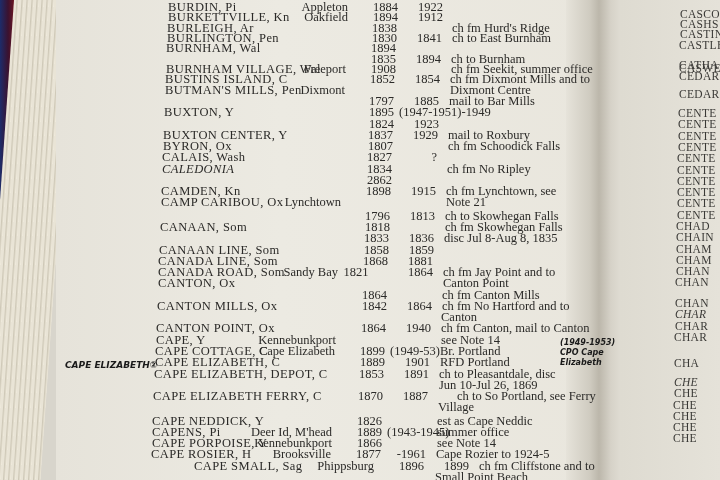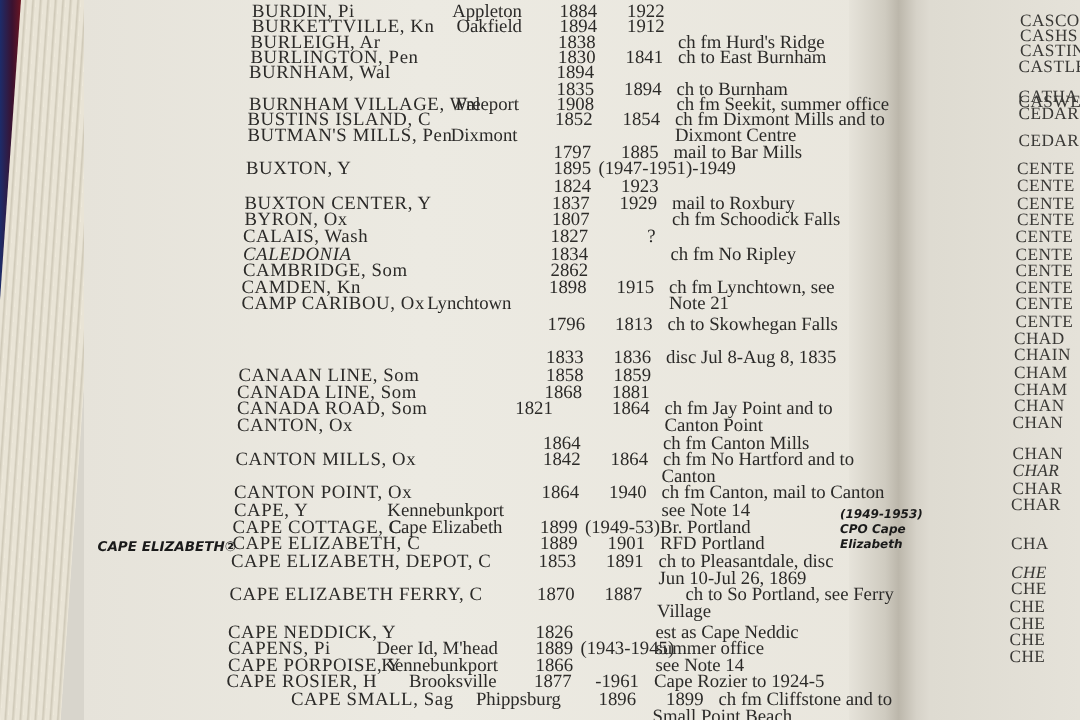--- a/index.html
+++ b/index.html
@@ -166,21 +166,20 @@
       <span class="rem" style="left: 447px;"></span>
     </div>
     <div class="row" style="top: 162px; left: 0px; width: 720px;">
       <span class="name it" style="left: 162px;">CALEDONIA</span>
       <span class="alt" style="left: 232px;"></span>
       <span class="y1" style="left: 352px;">1834</span>
       <span class="y2" style="left: 397px;"></span>
       <span class="rem" style="left: 447px;">ch fm No Ripley</span>
     </div>
     <div class="row" style="top: 173px; left: 0px; width: 720px;">
-      <span class="name" style="left: 162px;">CAMBRIDGE, Som</span>
       <span class="alt" style="left: 232px;"></span>
       <span class="y1" style="left: 352px;">2862</span>
       <span class="y2" style="left: 397px;"></span>
       <span class="rem" style="left: 447px;"></span>
     </div>
     <div class="row" style="top: 184px; left: 0px; width: 720px;">
       <span class="name" style="left: 161px;">CAMDEN, Kn</span>
       <span class="alt" style="left: 231px;"></span>
       <span class="y1" style="left: 351px;">1898</span>
       <span class="y2" style="left: 396px;">1915</span>
@@ -193,20 +192,27 @@
       <span class="y2" style="left: 396px;"></span>
       <span class="rem" style="left: 446px;">Note 21</span>
     </div>
     <div class="row" style="top: 209px; left: 0px; width: 720px;">
       <span class="name" style="left: 160px;"></span>
       <span class="alt" style="left: 230px;"></span>
       <span class="y1" style="left: 350px;">1796</span>
       <span class="y2" style="left: 395px;">1813</span>
       <span class="rem" style="left: 445px;">ch to Skowhegan Falls</span>
     </div>
+    <div class="row" style="top: 220px; left: 0px; width: 720px;">
+      <span class="name" style="left: 160px;">CANAAN, Som</span>
+      <span class="alt" style="left: 230px;"></span>
+      <span class="y1" style="left: 350px;">1818</span>
+      <span class="y2" style="left: 395px;"></span>
+      <span class="rem" style="left: 445px;">ch fm Skowhegan Falls</span>
+    </div>
     <div class="row" style="top: 231px; left: 0px; width: 720px;">
       <span class="name" style="left: 159px;"></span>
       <span class="alt" style="left: 229px;"></span>
       <span class="y1" style="left: 349px;">1833</span>
       <span class="y2" style="left: 394px;">1836</span>
       <span class="rem" style="left: 444px;">disc Jul 8-Aug 8, 1835</span>
     </div>
     <div class="row" style="top: 243px; left: 0px; width: 720px;">
       <span class="name" style="left: 159px;">CANAAN LINE, Som</span>
       <span class="alt" style="left: 229px;"></span>
@@ -216,20 +222,21 @@
     </div>
     <div class="row" style="top: 254px; left: 0px; width: 720px;">
       <span class="name" style="left: 158px;">CANADA LINE, Som</span>
       <span class="alt" style="left: 228px;"></span>
       <span class="y1" style="left: 348px;">1868</span>
       <span class="y2" style="left: 393px;">1881</span>
       <span class="rem" style="left: 443px;"></span>
     </div>
     <div class="row" style="top: 265px; left: 0px; width: 720px;">
       <span class="name" style="left: 158px;">CANADA ROAD, Som</span>
+      <span class="alt" style="left: 228px;">Sandy Bay</span>
       <span class="y1" style="left: 336px; text-align: center;">1821</span>
       <span class="y2" style="left: 393px;">1864</span>
       <span class="rem" style="left: 443px;">ch fm Jay Point and to</span>
     </div>
     <div class="row" style="top: 276px; left: 0px; width: 720px;">
       <span class="name" style="left: 158px;">CANTON, Ox</span>
       <span class="alt" style="left: 228px;"></span>
       <span class="y1" style="left: 348px;"></span>
       <span class="y2" style="left: 393px;"></span>
       <span class="rem" style="left: 443px;">Canton Point</span>

